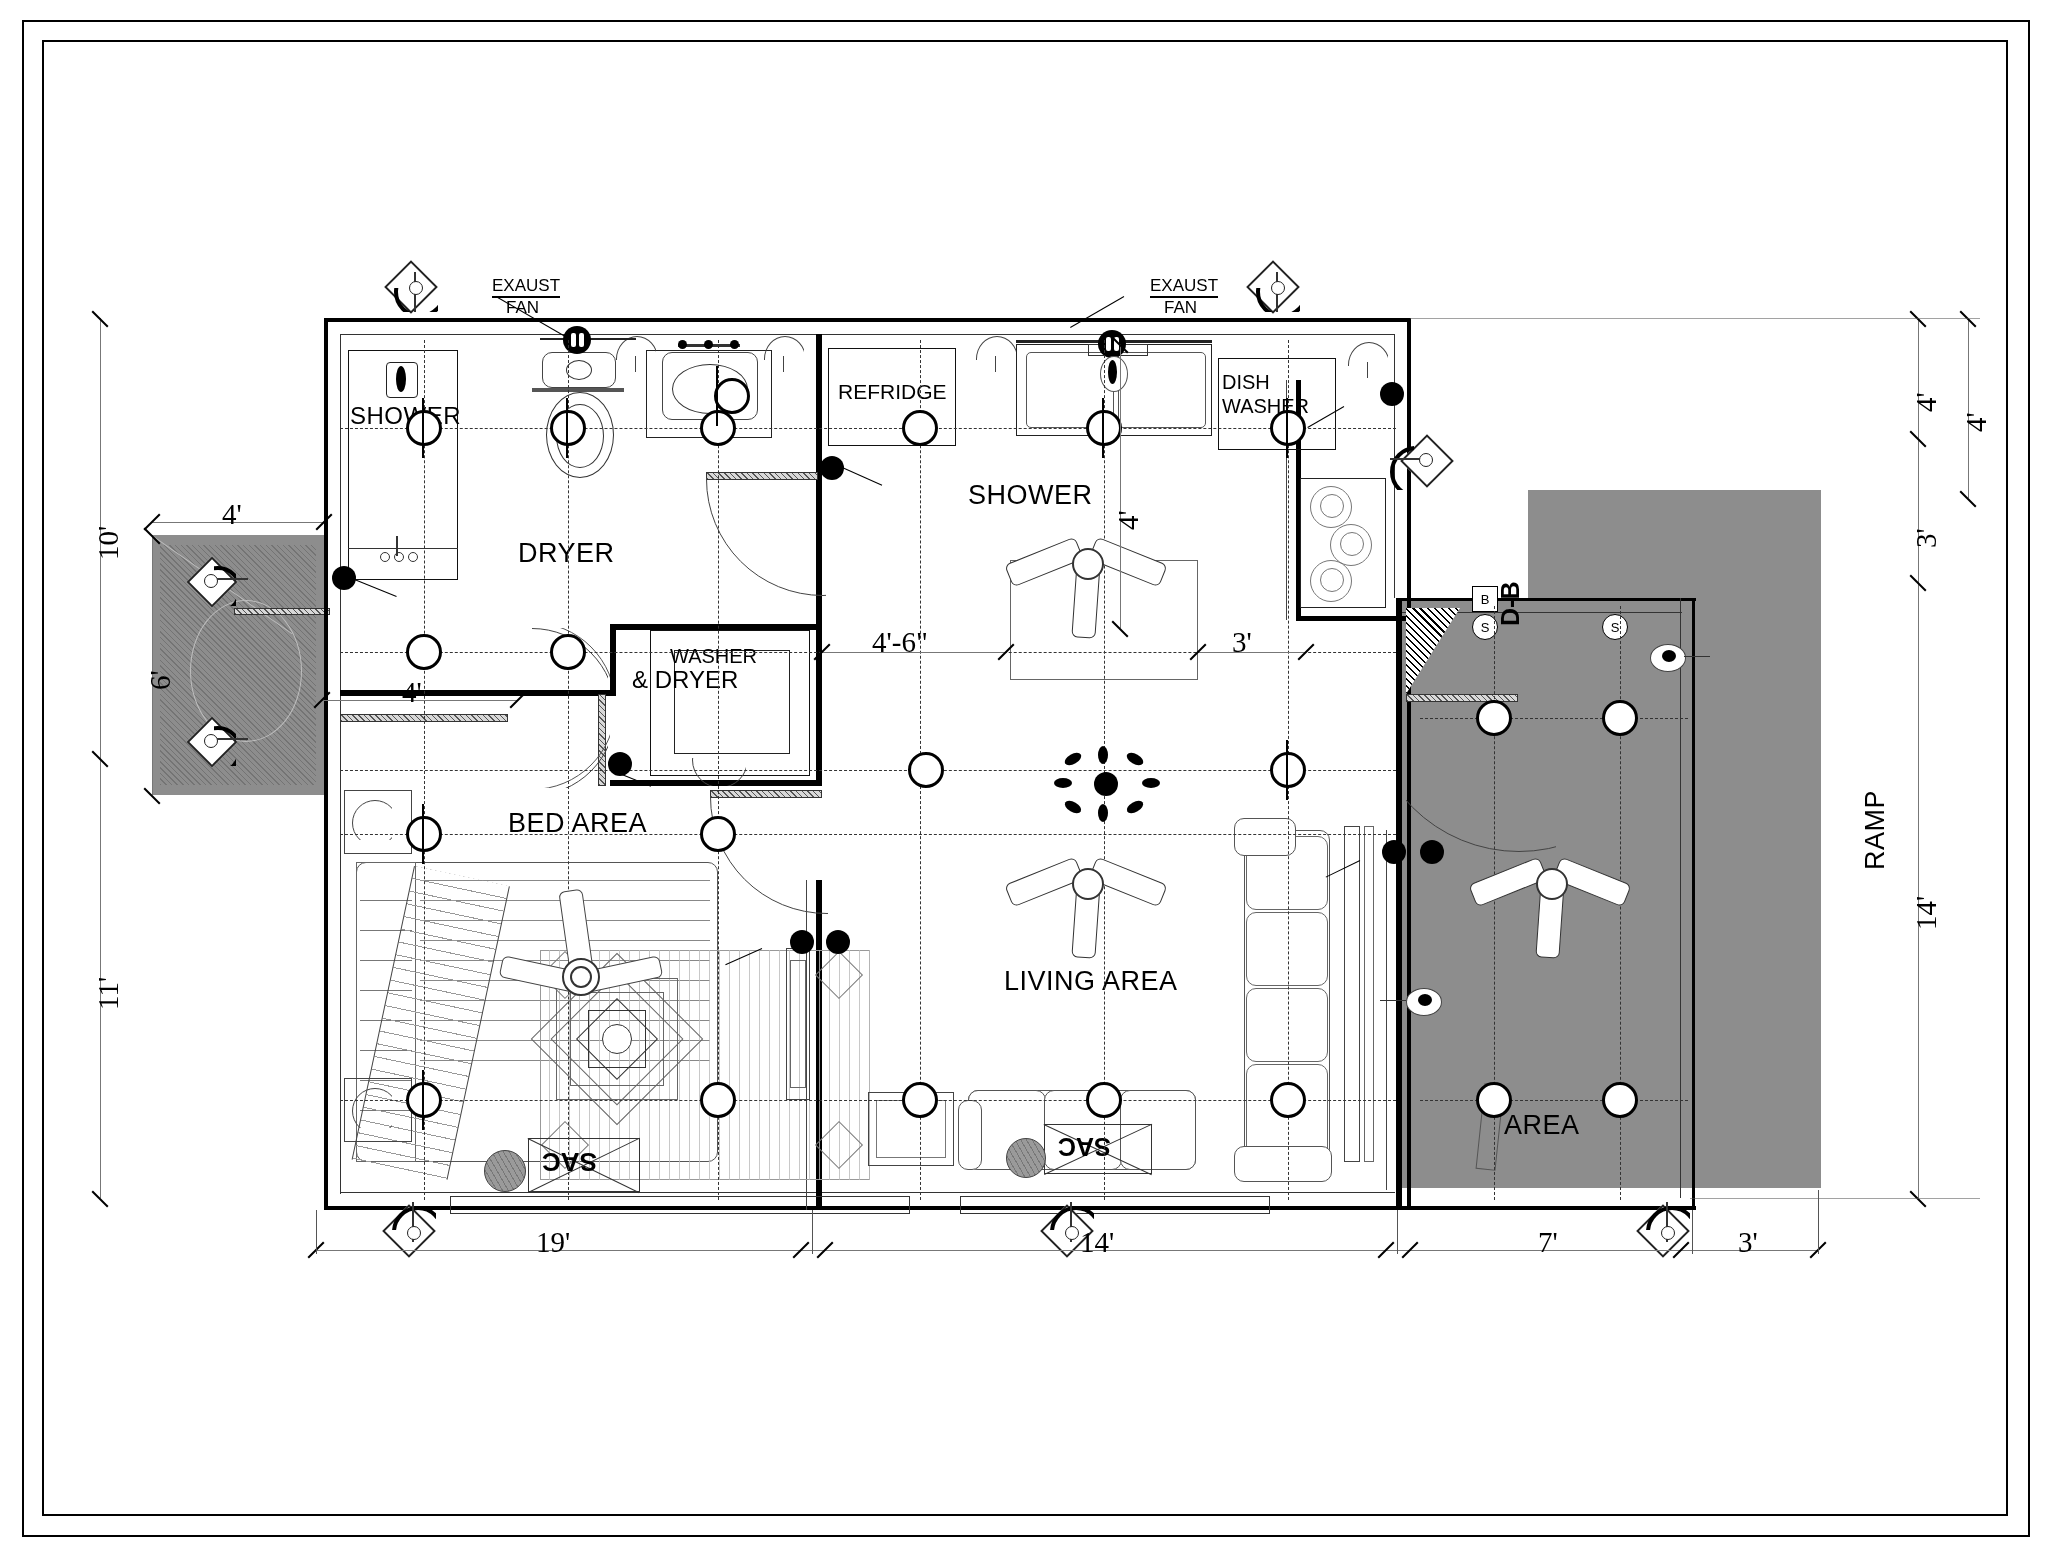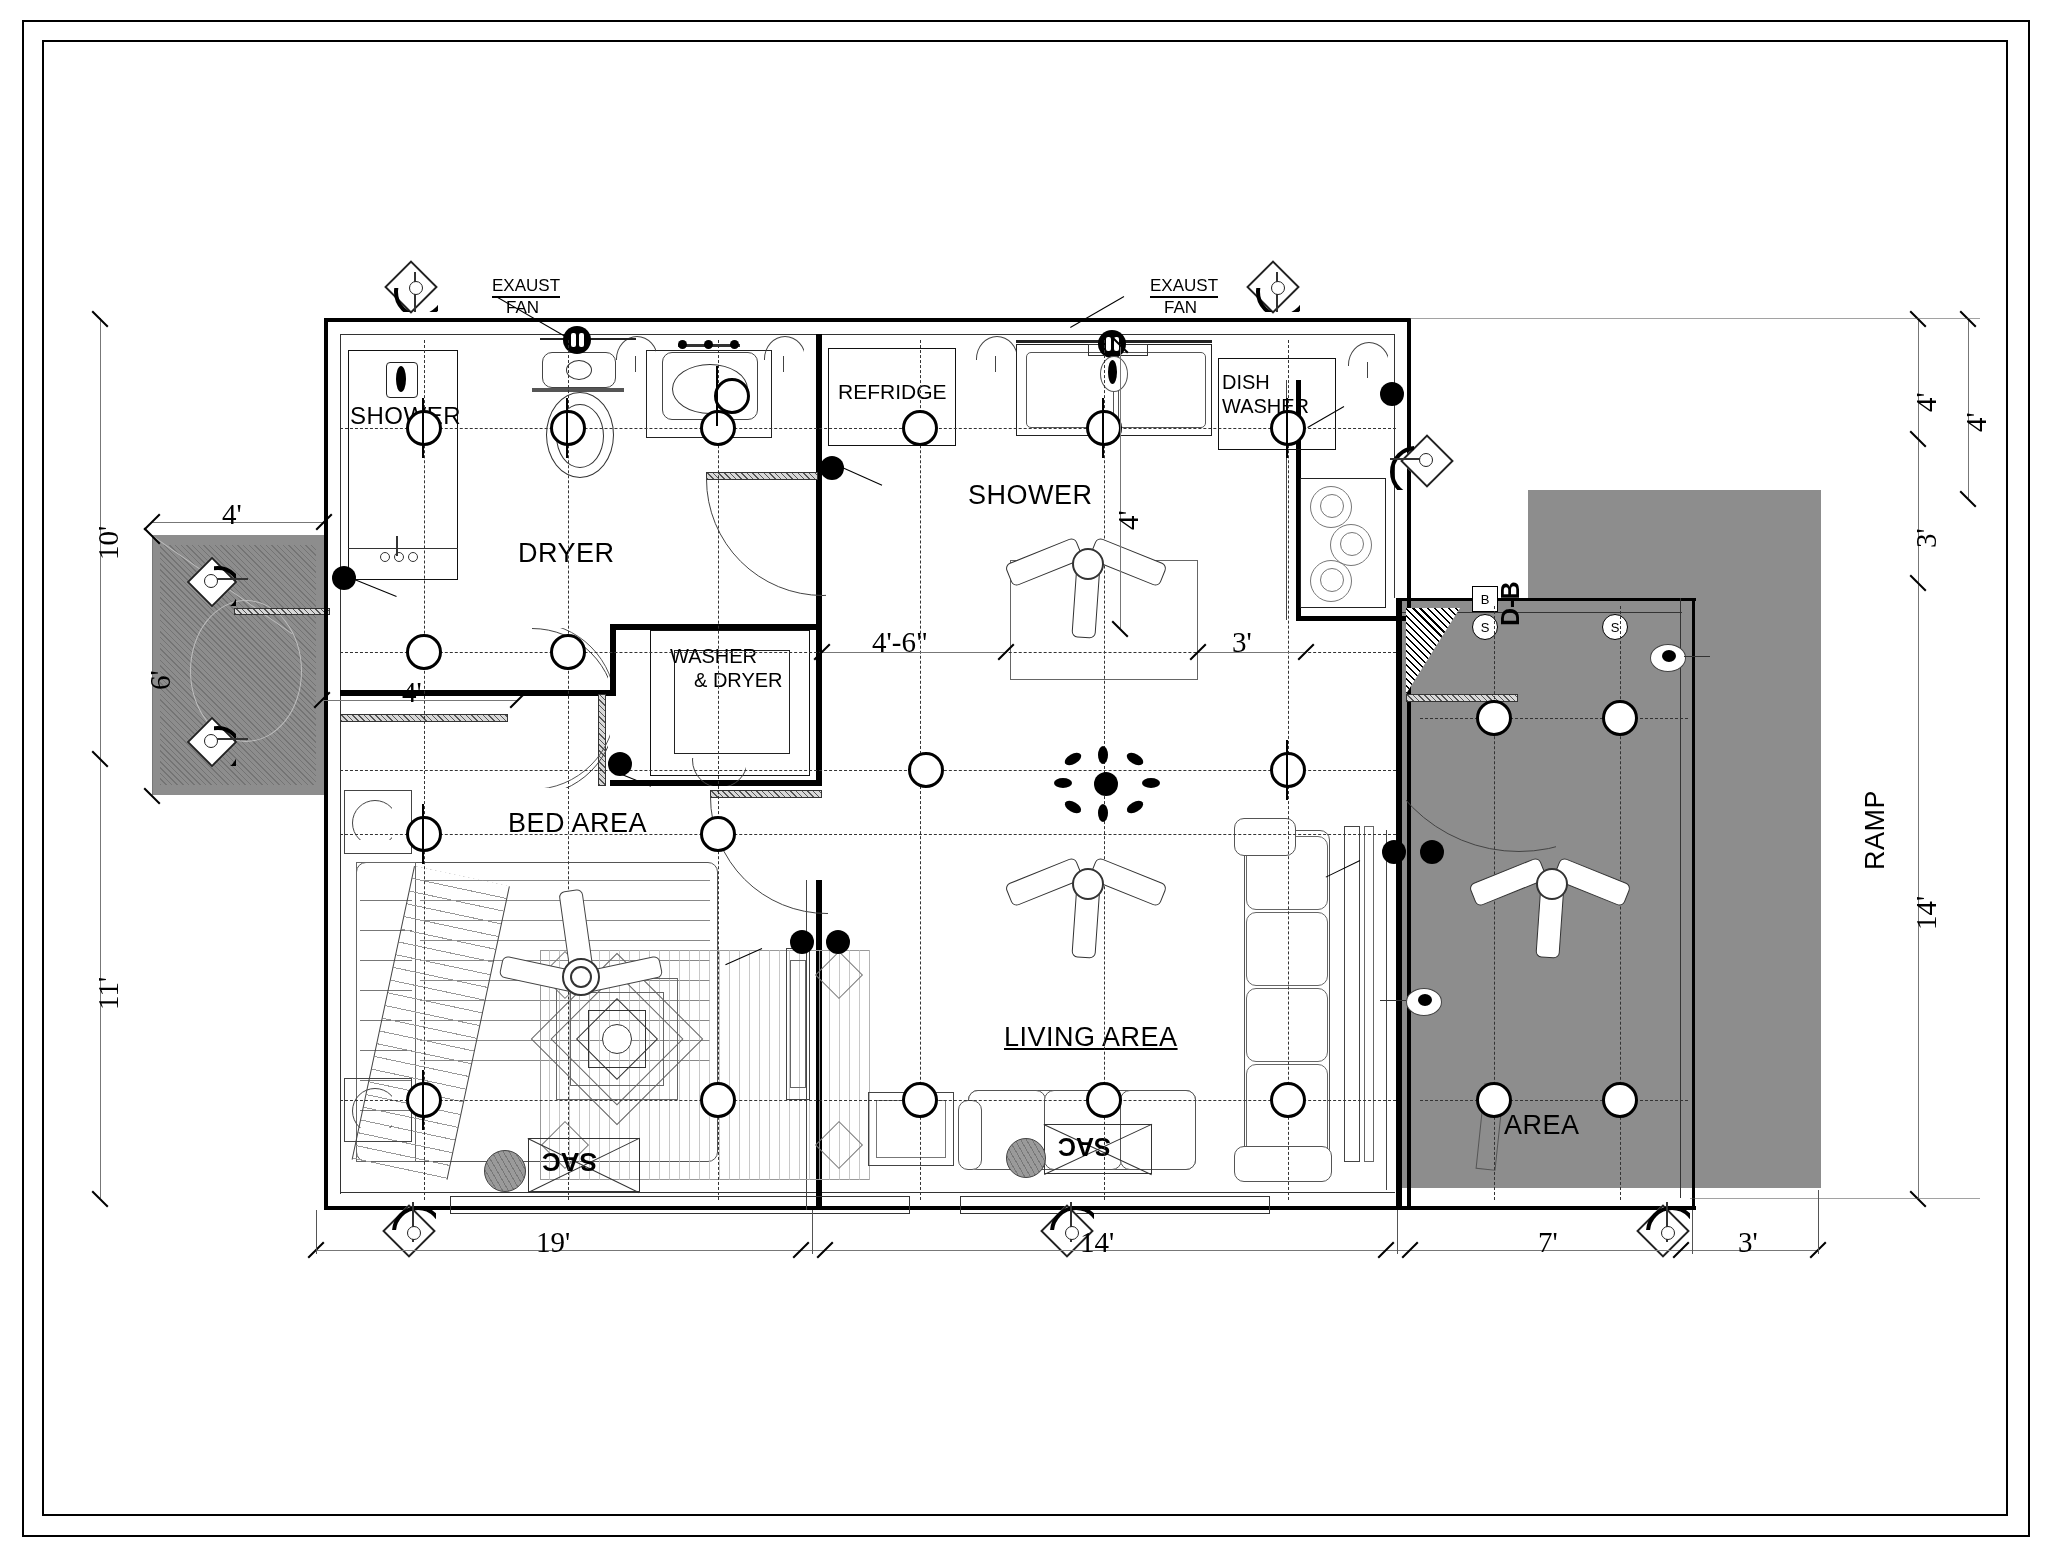--- a/index.html
+++ b/index.html
@@ -216,21 +216,21 @@
   <div class="oval" style="left:1310px;top:486px;width:40px;height:40px;border-color:#777;"></div>
   <div class="oval" style="left:1320px;top:494px;width:22px;height:22px;border-color:#777;"></div>
   <div class="oval" style="left:1330px;top:524px;width:40px;height:40px;border-color:#777;"></div>
   <div class="oval" style="left:1340px;top:532px;width:22px;height:22px;border-color:#777;"></div>
   <div class="oval" style="left:1310px;top:560px;width:40px;height:40px;border-color:#777;"></div>
   <div class="oval" style="left:1320px;top:568px;width:22px;height:22px;border-color:#777;"></div>
 
   <div class="box" style="left:650px;top:630px;width:160px;height:146px;"></div>
   <div class="boxthin" style="left:674px;top:650px;width:116px;height:104px;"></div>
   <div class="label small-label" style="left:670px;top:646px;width:124px;font-size:20px;">WASHER</div>
-  <div class="label small-label" style="left:694px;top:670px;width:124px;font-size:20px;">&amp; DRYER</div>
+  <div class="label small-label" style="left:632px;top:670px;width:124px;font-size:24px;">&amp; DRYER</div>
   <div class="arcbox" style="left:692px;top:758px;width:54px;height:28px;">
     <div class="arc" style="left:0;top:-26px;width:54px;height:54px;border-color:#444;"></div>
   </div>
 
   <div class="label room-label" style="left:508px;top:808px;">BED AREA</div>
 
   <div class="box" style="left:356px;top:862px;width:362px;height:300px;border-color:#555;border-width:1.3px;border-radius:10px;"></div>
 
   <div class="boxthin" style="left:356px;top:862px;width:60px;height:300px;border-color:#666;"></div>
   <div class="thinline" style="left:360px;top:900px;width:52px;height:1px;background:#777;"></div>
@@ -287,21 +287,21 @@
 
   <div class="boxthin" style="left:528px;top:1138px;width:112px;height:54px;border-color:#333;"></div>
   <div class="thinline" style="left:528px;top:1138px;width:124px;height:1px;background:#333;transform:rotate(26deg);transform-origin:left top;"></div>
   <div class="thinline" style="left:528px;top:1192px;width:124px;height:1px;background:#333;transform:rotate(-26deg);transform-origin:left top;"></div>
   <div class="label rot180" style="left:542px;top:1146px;font-size:26px;font-weight:600;">SAC</div>
   <div class="oval" style="left:484px;top:1150px;width:40px;height:40px;background:#9a9a9a;border-color:#444;
               background-image:repeating-linear-gradient(60deg,#777 0,#777 1px,transparent 1px,transparent 5px);"></div>
 
   <div class="boxthin" style="left:450px;top:1196px;width:460px;height:18px;border-color:#333;"></div>
 
-  <div class="label room-label" style="left:1004px;top:1022px;text-decoration:underline;">LIVING AREA</div>
+  <div class="label room-label" style="left:1004px;top:966px;">LIVING AREA</div>
 
   <div class="box" style="left:1010px;top:560px;width:188px;height:120px;border-color:#666;"></div>
 
   <div class="rr" style="left:968px;top:1090px;width:226px;height:78px;border-color:#555;"></div>
   <div class="rr" style="left:968px;top:1090px;width:76px;height:78px;border-color:#555;"></div>
   <div class="rr" style="left:1044px;top:1090px;width:76px;height:78px;border-color:#555;"></div>
   <div class="rr" style="left:1120px;top:1090px;width:74px;height:78px;border-color:#555;"></div>
   <div class="rr" style="left:958px;top:1100px;width:22px;height:68px;border-color:#555;"></div>
 
   <div class="boxthin" style="left:868px;top:1092px;width:86px;height:74px;border-color:#444;"></div>

